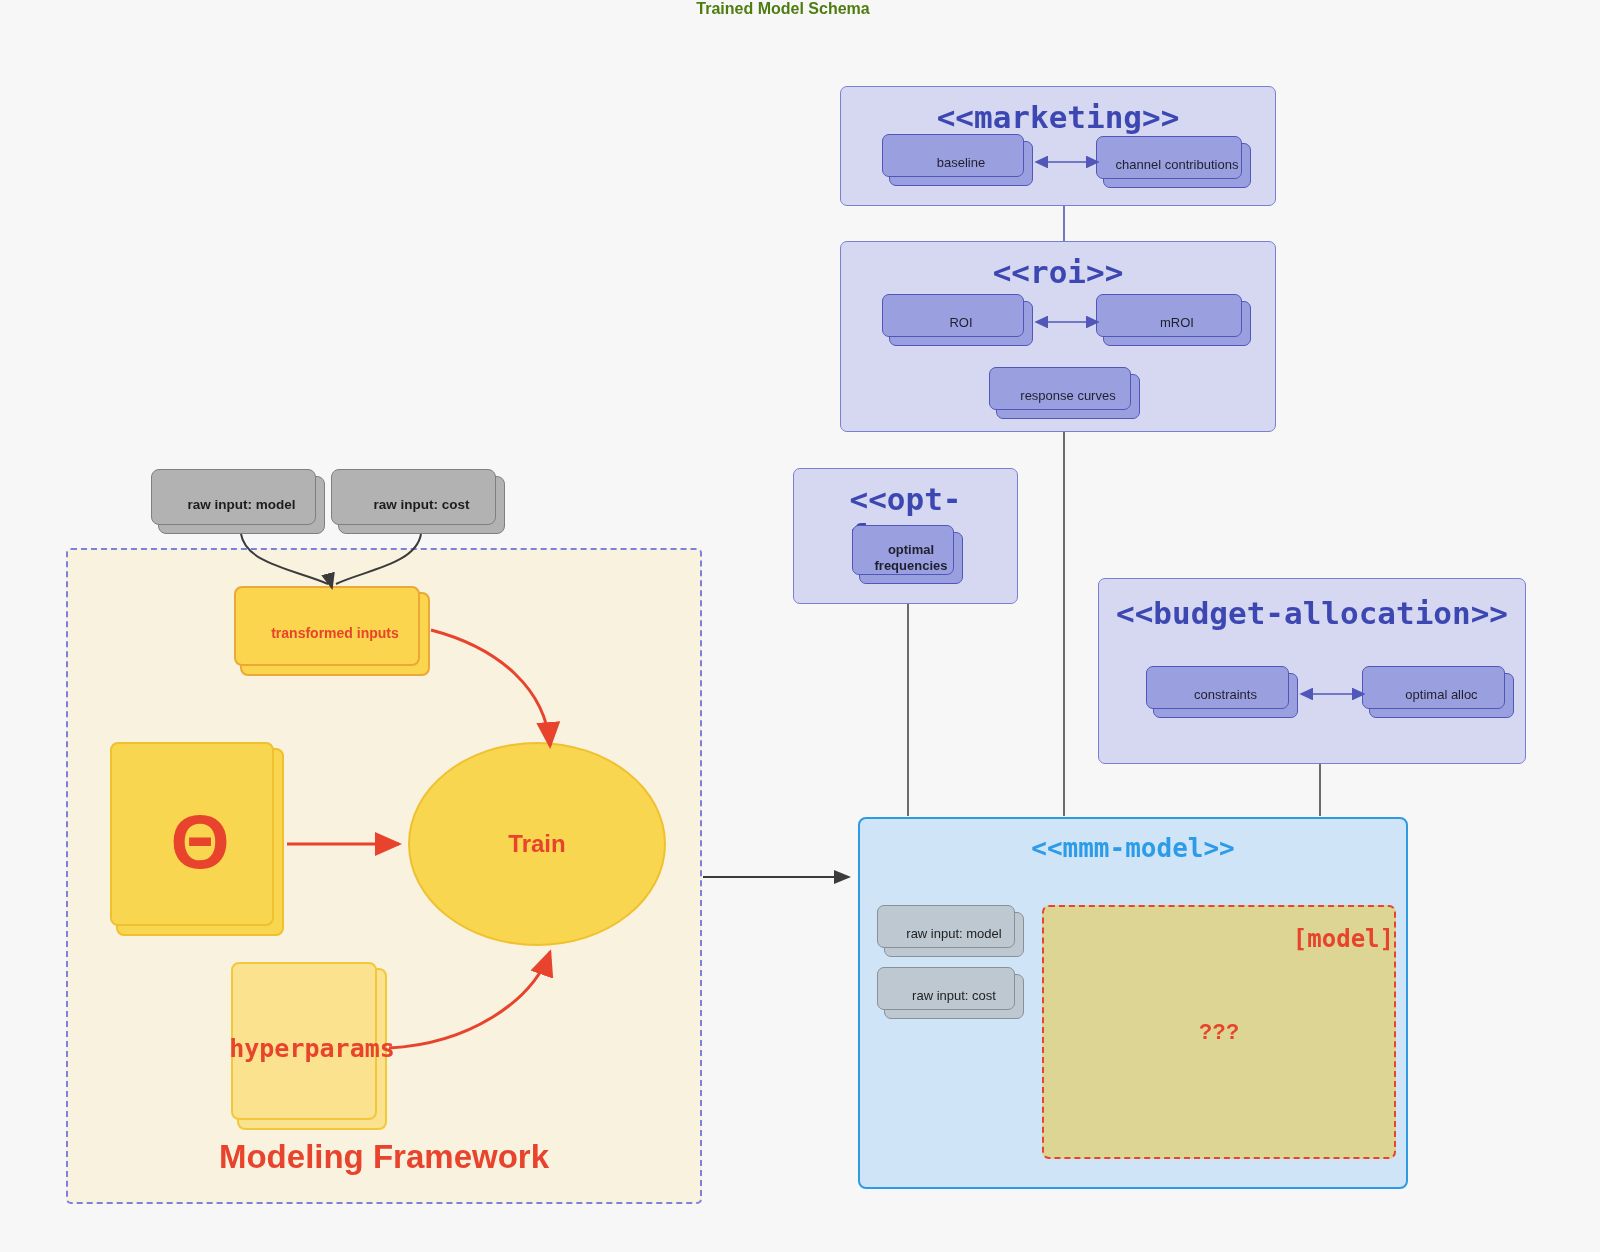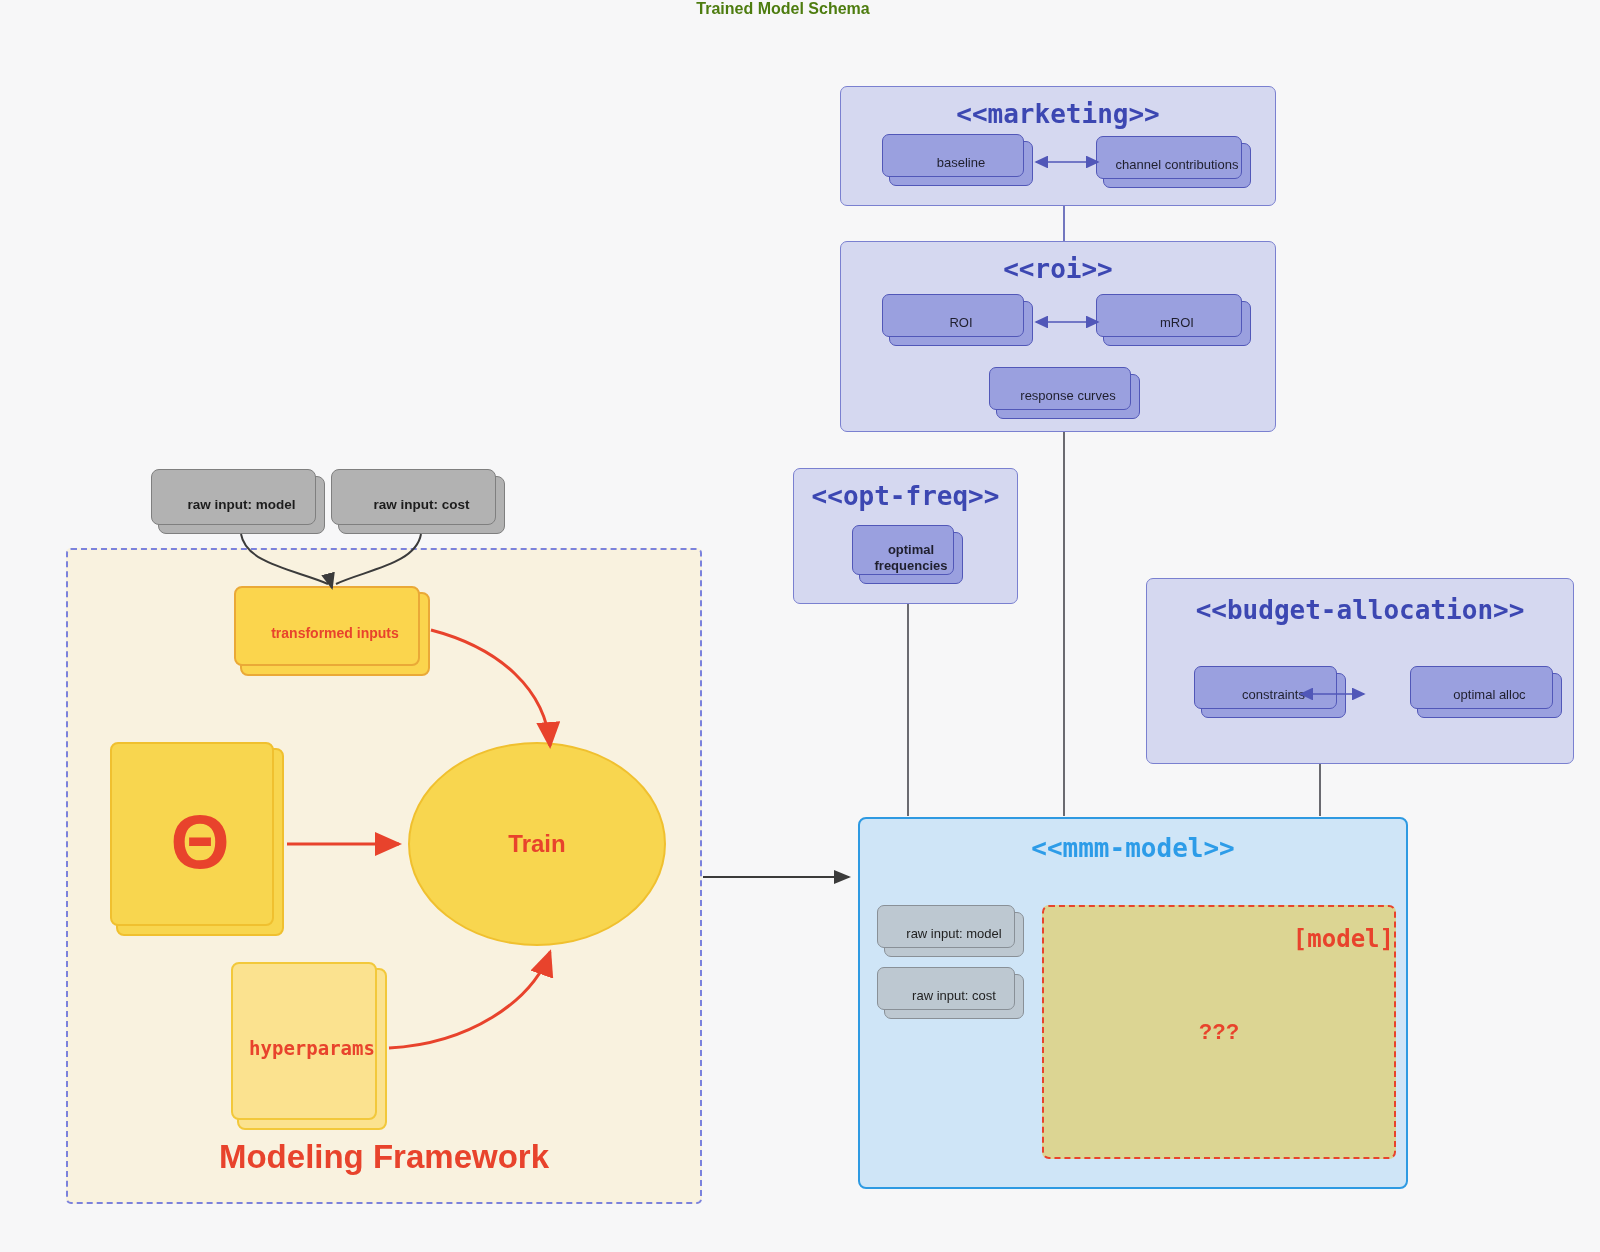--- a/index.html
+++ b/index.html
@@ -25,26 +25,26 @@
     display:flex;align-items:center;justify-content:center;text-align:center;
     background:var(--stack-bg);border:var(--stack-border);color:var(--ink);font-size:13px;line-height:1.25;}
   .stack::before{content:"";position:absolute;left:-8px;top:-8px;width:100%;height:100%;
     border-radius:inherit;background:var(--stack-bg);border:var(--stack-border);z-index:-1;box-sizing:border-box;}
   .gnode{--stack-bg:var(--gray-node);--stack-border:1.5px solid var(--gray-border);font-weight:bold;font-size:13.5px;color:#1d1d1d;}
   .pnode{--stack-bg:var(--pnode-bg);--stack-border:1.5px solid var(--pnode-border);border-radius:7px;}
   .mnode{--stack-bg:var(--mnode-bg);--stack-border:1.5px solid var(--mnode-border);border-radius:7px;font-size:13px;color:#222;}
   .ynode{--stack-bg:var(--yellow);--stack-border:2px solid var(--yellow-border);color:var(--red);font-weight:bold;font-size:14px;}
   .ynode2{--stack-bg:var(--yellow2);--stack-border:2px solid var(--yellow2-border);color:var(--red);}
   .ynode3{--stack-bg:var(--yellow3);--stack-border:2px solid var(--yellow3-border);color:var(--red);
-    font-family:"DejaVu Sans Mono","Liberation Mono",monospace;font-weight:bold;font-size:19px;}
+    font-family:"DejaVu Sans Mono","Liberation Mono",monospace;font-weight:bold;font-size:25px;}
 
   
   .pgroup{background:var(--pgroup-bg);border:1.5px solid var(--pgroup-border);border-radius:7px;z-index:1;}
   .pgroup-title{position:absolute;left:0;right:0;top:12px;text-align:center;
-    font-family:"DejaVu Sans Mono","Liberation Mono",monospace;font-weight:bold;font-size:26px;color:var(--indigo);}
+    font-family:"DejaVu Sans Mono","Liberation Mono",monospace;font-weight:bold;font-size:31px;color:var(--indigo);}
 
   .frame{background:var(--cream);border:2px dashed var(--frame-border);border-radius:5px;z-index:1;}
   .frame-label{position:absolute;left:0;right:0;top:588px;text-align:center;
     font-size:33px;font-weight:bold;color:var(--red);}
 
   .mmm{background:var(--mmm-bg);border:2px solid var(--mmm-border);border-radius:8px;z-index:1;}
   .mmm-title{position:absolute;left:0;right:0;top:14px;text-align:center;
     font-family:"DejaVu Sans Mono","Liberation Mono",monospace;font-weight:bold;font-size:26px;color:var(--blue);}
   .model-box{position:absolute;background:var(--khaki);border:2px dashed var(--red);border-radius:7px;z-index:2;}
   .model-label{position:absolute;left:0;right:0;top:18px;text-align:right;
@@ -116,21 +116,21 @@
     </div>
   </div>
 
   <div class="abs pgroup" style="left:793px;top:468px;width:225px;height:136px;">
     <div class="pgroup-title">&lt;&lt;opt-freq&gt;&gt;</div>
     <div class="stack pnode" style="left:65px;top:63px;width:104px;height:52px;font-weight:bold;">
       <span>optimal frequencies</span>
     </div>
   </div>
 
-  <div class="abs pgroup" style="left:1146px;top:578px;width:428px;height:186px;">
+  <div class="abs pgroup" style="left:1098px;top:578px;width:428px;height:186px;">
     <div class="pgroup-title" style="top:16px;">&lt;&lt;budget-allocation&gt;&gt;</div>
     <div class="stack pnode" style="left:54px;top:94px;width:145px;height:45px;">
       <span>constraints</span>
     </div>
     <div class="stack pnode" style="left:270px;top:94px;width:145px;height:45px;">
       <span>optimal alloc</span>
     </div>
   </div>
 
   <div class="abs mmm" style="left:858px;top:817px;width:550px;height:372px;">

